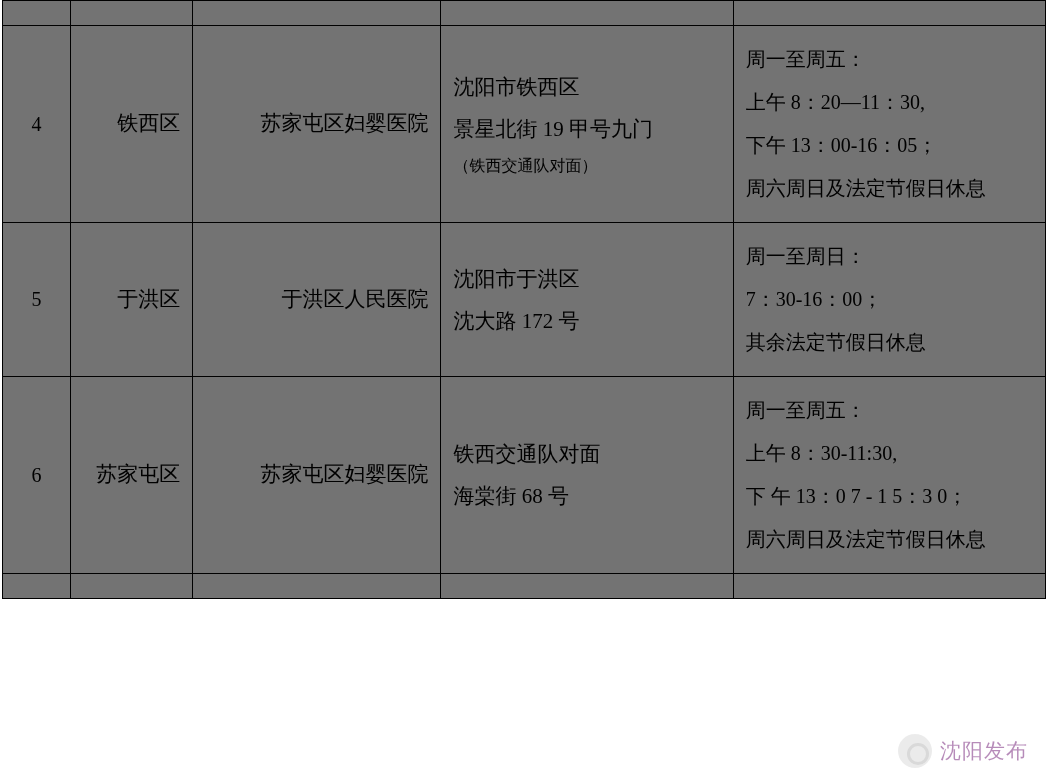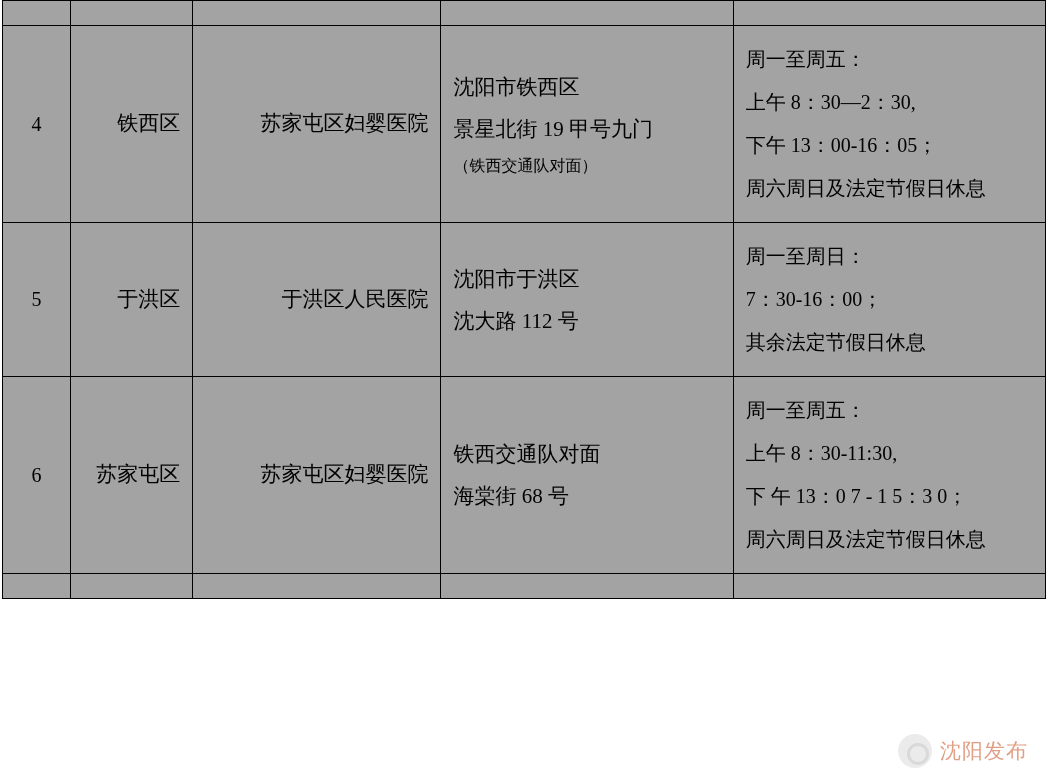--- a/index.html
+++ b/index.html
@@ -23,21 +23,21 @@
   table.info-table {
     border-collapse: collapse;
     width: 1044px;
     margin-left: 2px;
     table-layout: fixed;
   }
   table.info-table td {
     border: 1px solid #000000;
     vertical-align: middle;
     padding: 12px;
-    background: #a3a3a3;
+    background: #737373;
   }
   
   col.c-index { width: 68px; }
   col.c-district { width: 122px; }
   col.c-hospital { width: 248px; }
   col.c-address { width: 292px; }
   col.c-hours { width: 312px; }
 
   .cell-center {
     text-align: right;
@@ -91,21 +91,21 @@
     position: absolute;
     left: 9px;
     top: 9px;
     width: 16px;
     height: 16px;
     border-radius: 50%;
     border: 3px solid #b4b4b4;
   }
   .watermark .wm-text {
     font-size: 21px;
-    color: #c2410c;
+    color: #701a75;
     letter-spacing: 1px;
     font-family: "Liberation Sans", sans-serif;
   }
 </style>
 </head>
 <body>
 
 <div class="sheet">
 
   <table class="info-table">
@@ -130,33 +130,33 @@
         <td class="cell-index">4</td>
         <td class="cell-center">铁西区</td>
         <td class="cell-center">苏家屯区妇婴医院</td>
         <td class="addr">
           <span class="line">沈阳市铁西区</span>
           <span class="line">景星北街 19 甲号九门</span>
           <span class="line small">（铁西交通队对面）</span>
         </td>
         <td class="hours">
           <span class="line">周一至周五：</span>
-          <span class="line">上午 8：30—2：30,</span>
+          <span class="line">上午 8：20—11：30,</span>
           <span class="line">下午 13：00-16：05；</span>
           <span class="line">周六周日及法定节假日休息</span>
         </td>
       </tr>
 
       <tr>
         <td class="cell-index">5</td>
         <td class="cell-center">于洪区</td>
         <td class="cell-center">于洪区人民医院</td>
         <td class="addr">
           <span class="line">沈阳市于洪区</span>
-          <span class="line">沈大路 112 号</span>
+          <span class="line">沈大路 172 号</span>
         </td>
         <td class="hours">
           <span class="line">周一至周日：</span>
           <span class="line">7：30-16：00；</span>
           <span class="line">其余法定节假日休息</span>
         </td>
       </tr>
 
       <tr>
         <td class="cell-index">6</td>

